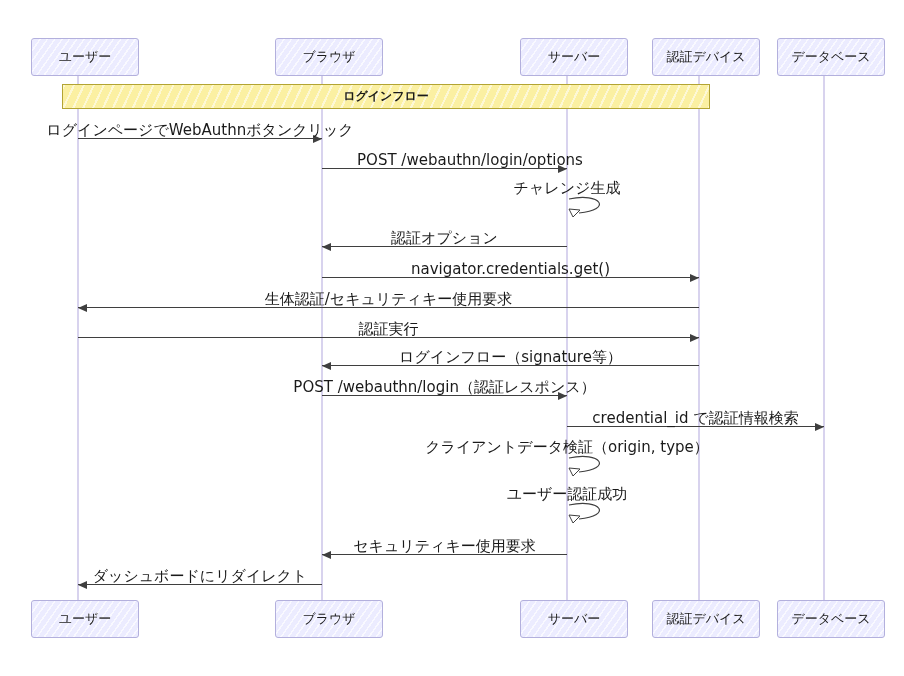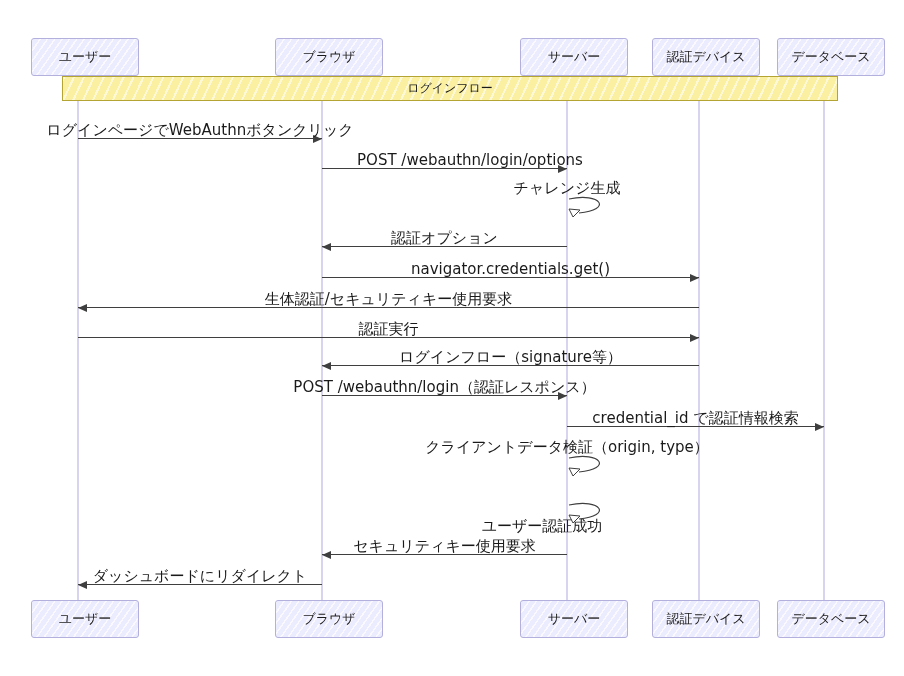--- a/index.html
+++ b/index.html
@@ -33,35 +33,36 @@
     position: absolute;
     top: 76px;
     height: 524px;
     width: 2px;
     background: var(--lifeline, #d8d3ee);
     z-index: 1;
   }
   .banner {
     position: absolute;
     left: 62px;
-    top: 76px;
-    width: 776px;
+    top: 84px;
+    width: 648px;
     height: 25px;
     box-sizing: border-box;
     background-color: var(--banner-fill, #FBF0A2);
     background-image: repeating-linear-gradient(115deg,
       rgba(255,255,255,0.55) 0px, rgba(255,255,255,0.55) 2px,
       rgba(0,0,0,0) 2px, rgba(0,0,0,0) 9px);
     border: 1px solid var(--banner-border, #b3a433);
     display: flex;
     align-items: center;
     justify-content: center;
     font-size: 12px;
     color: var(--text, #1a1a1a);
     z-index: 2;
+    font-weight: bold;
   }
   .msg-label {
     position: absolute;
     font-size: 15px;
     color: var(--text, #1a1a1a);
     white-space: nowrap;
     transform: translateX(-50%);
     z-index: 4;
     background: transparent;
   }
@@ -185,21 +186,21 @@
         <div class="arrowhead right" style="top: 422.5px; left: 815px;"></div>
       </div>
       <div>
         <div class="msg-label" style="left: 567px; top: 438px;">クライアントデータ検証（origin, type）</div>
         <div class="selfloop" style="left: 567px; top: 455px;"><svg width="50" height="26" viewBox="0 0 50 26">
             <path d="M2,3 C34,-4 46,14 12,17" fill="none" stroke="#3f3f3f" stroke-width="1.2"></path>
             <polygon points="2,13 13,14 6,21" fill="#ffffff" stroke="#3f3f3f" stroke-width="1"></polygon>
           </svg></div>
       </div>
       <div>
-        <div class="msg-label" style="left: 542px; top: 485px; margin-top: 32px;">ユーザー認証成功</div>
+        <div class="msg-label" style="left: 567px; top: 485px;">ユーザー認証成功</div>
         <div class="selfloop" style="left: 567px; top: 502px;"><svg width="50" height="26" viewBox="0 0 50 26">
             <path d="M2,3 C34,-4 46,14 12,17" fill="none" stroke="#3f3f3f" stroke-width="1.2"></path>
             <polygon points="2,13 13,14 6,21" fill="#ffffff" stroke="#3f3f3f" stroke-width="1"></polygon>
           </svg></div>
       </div>
       <div>
         <div class="msg-label" style="left: 444.5px; top: 537px;">セキュリティキー使用要求</div>
         <div class="msg-line" style="left: 322px; top: 554px; width: 245px;"></div>
         <div class="arrowhead left" style="top: 550.5px; left: 322px;"></div>
       </div>

